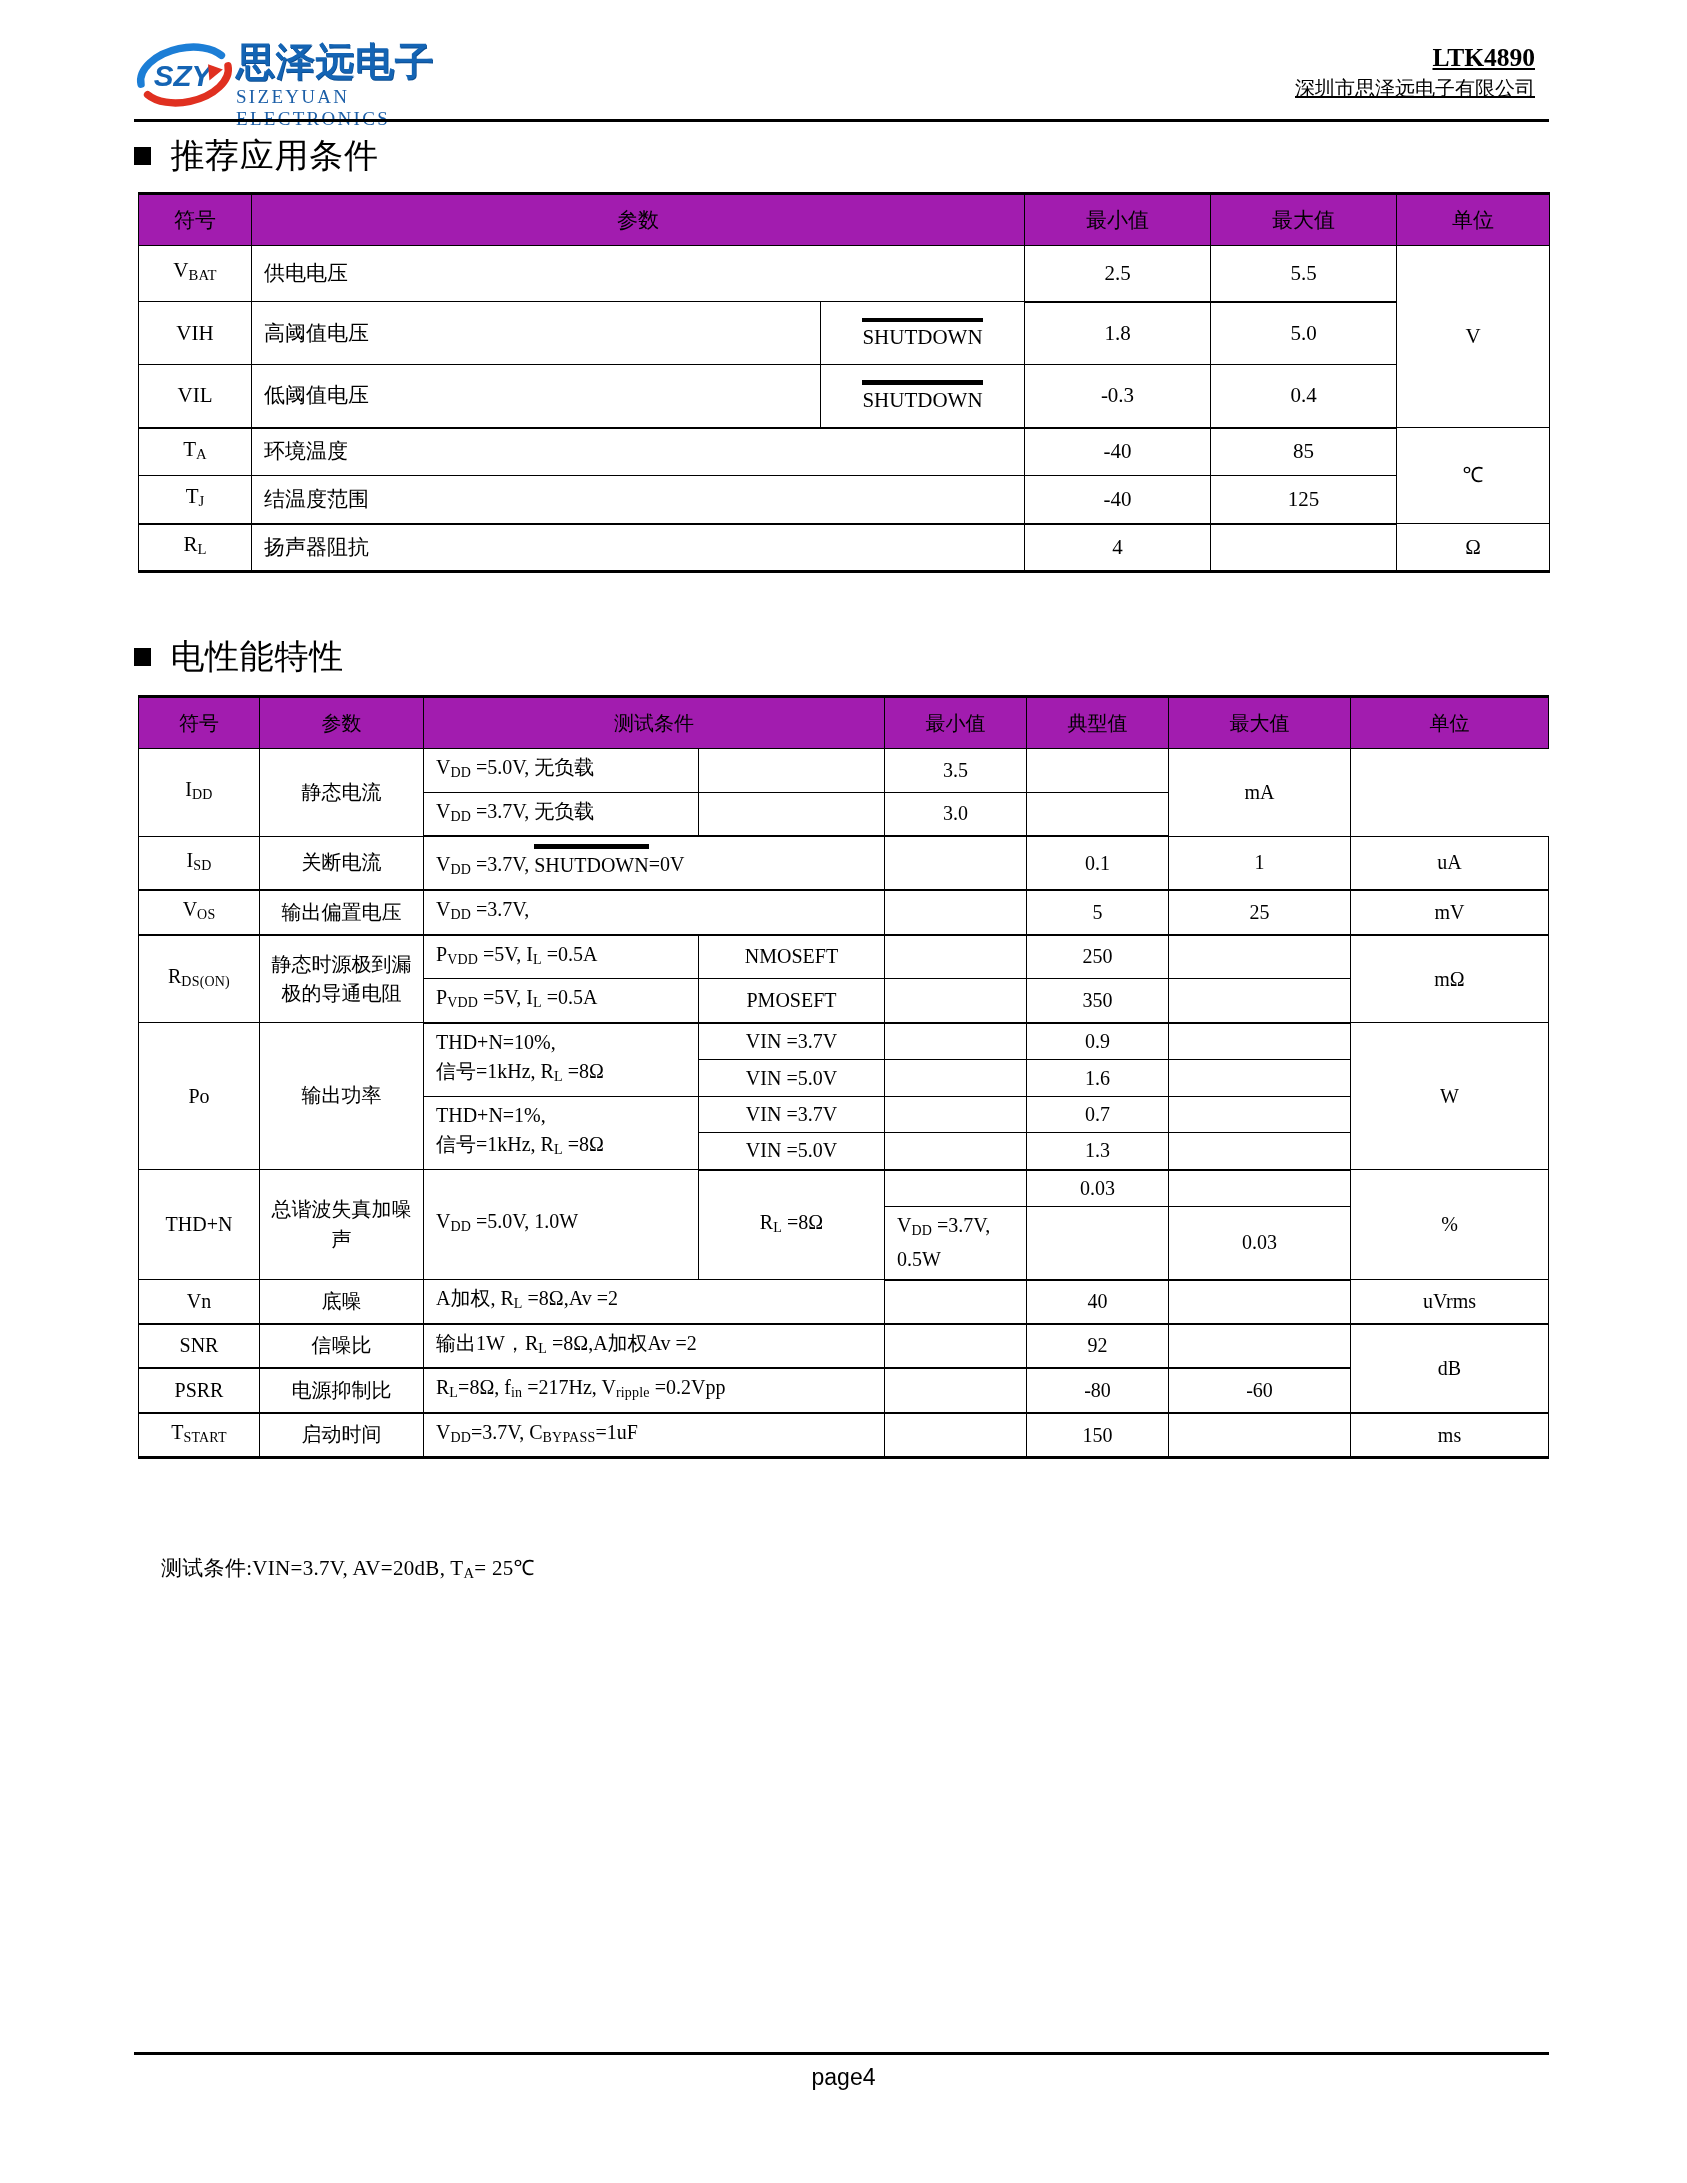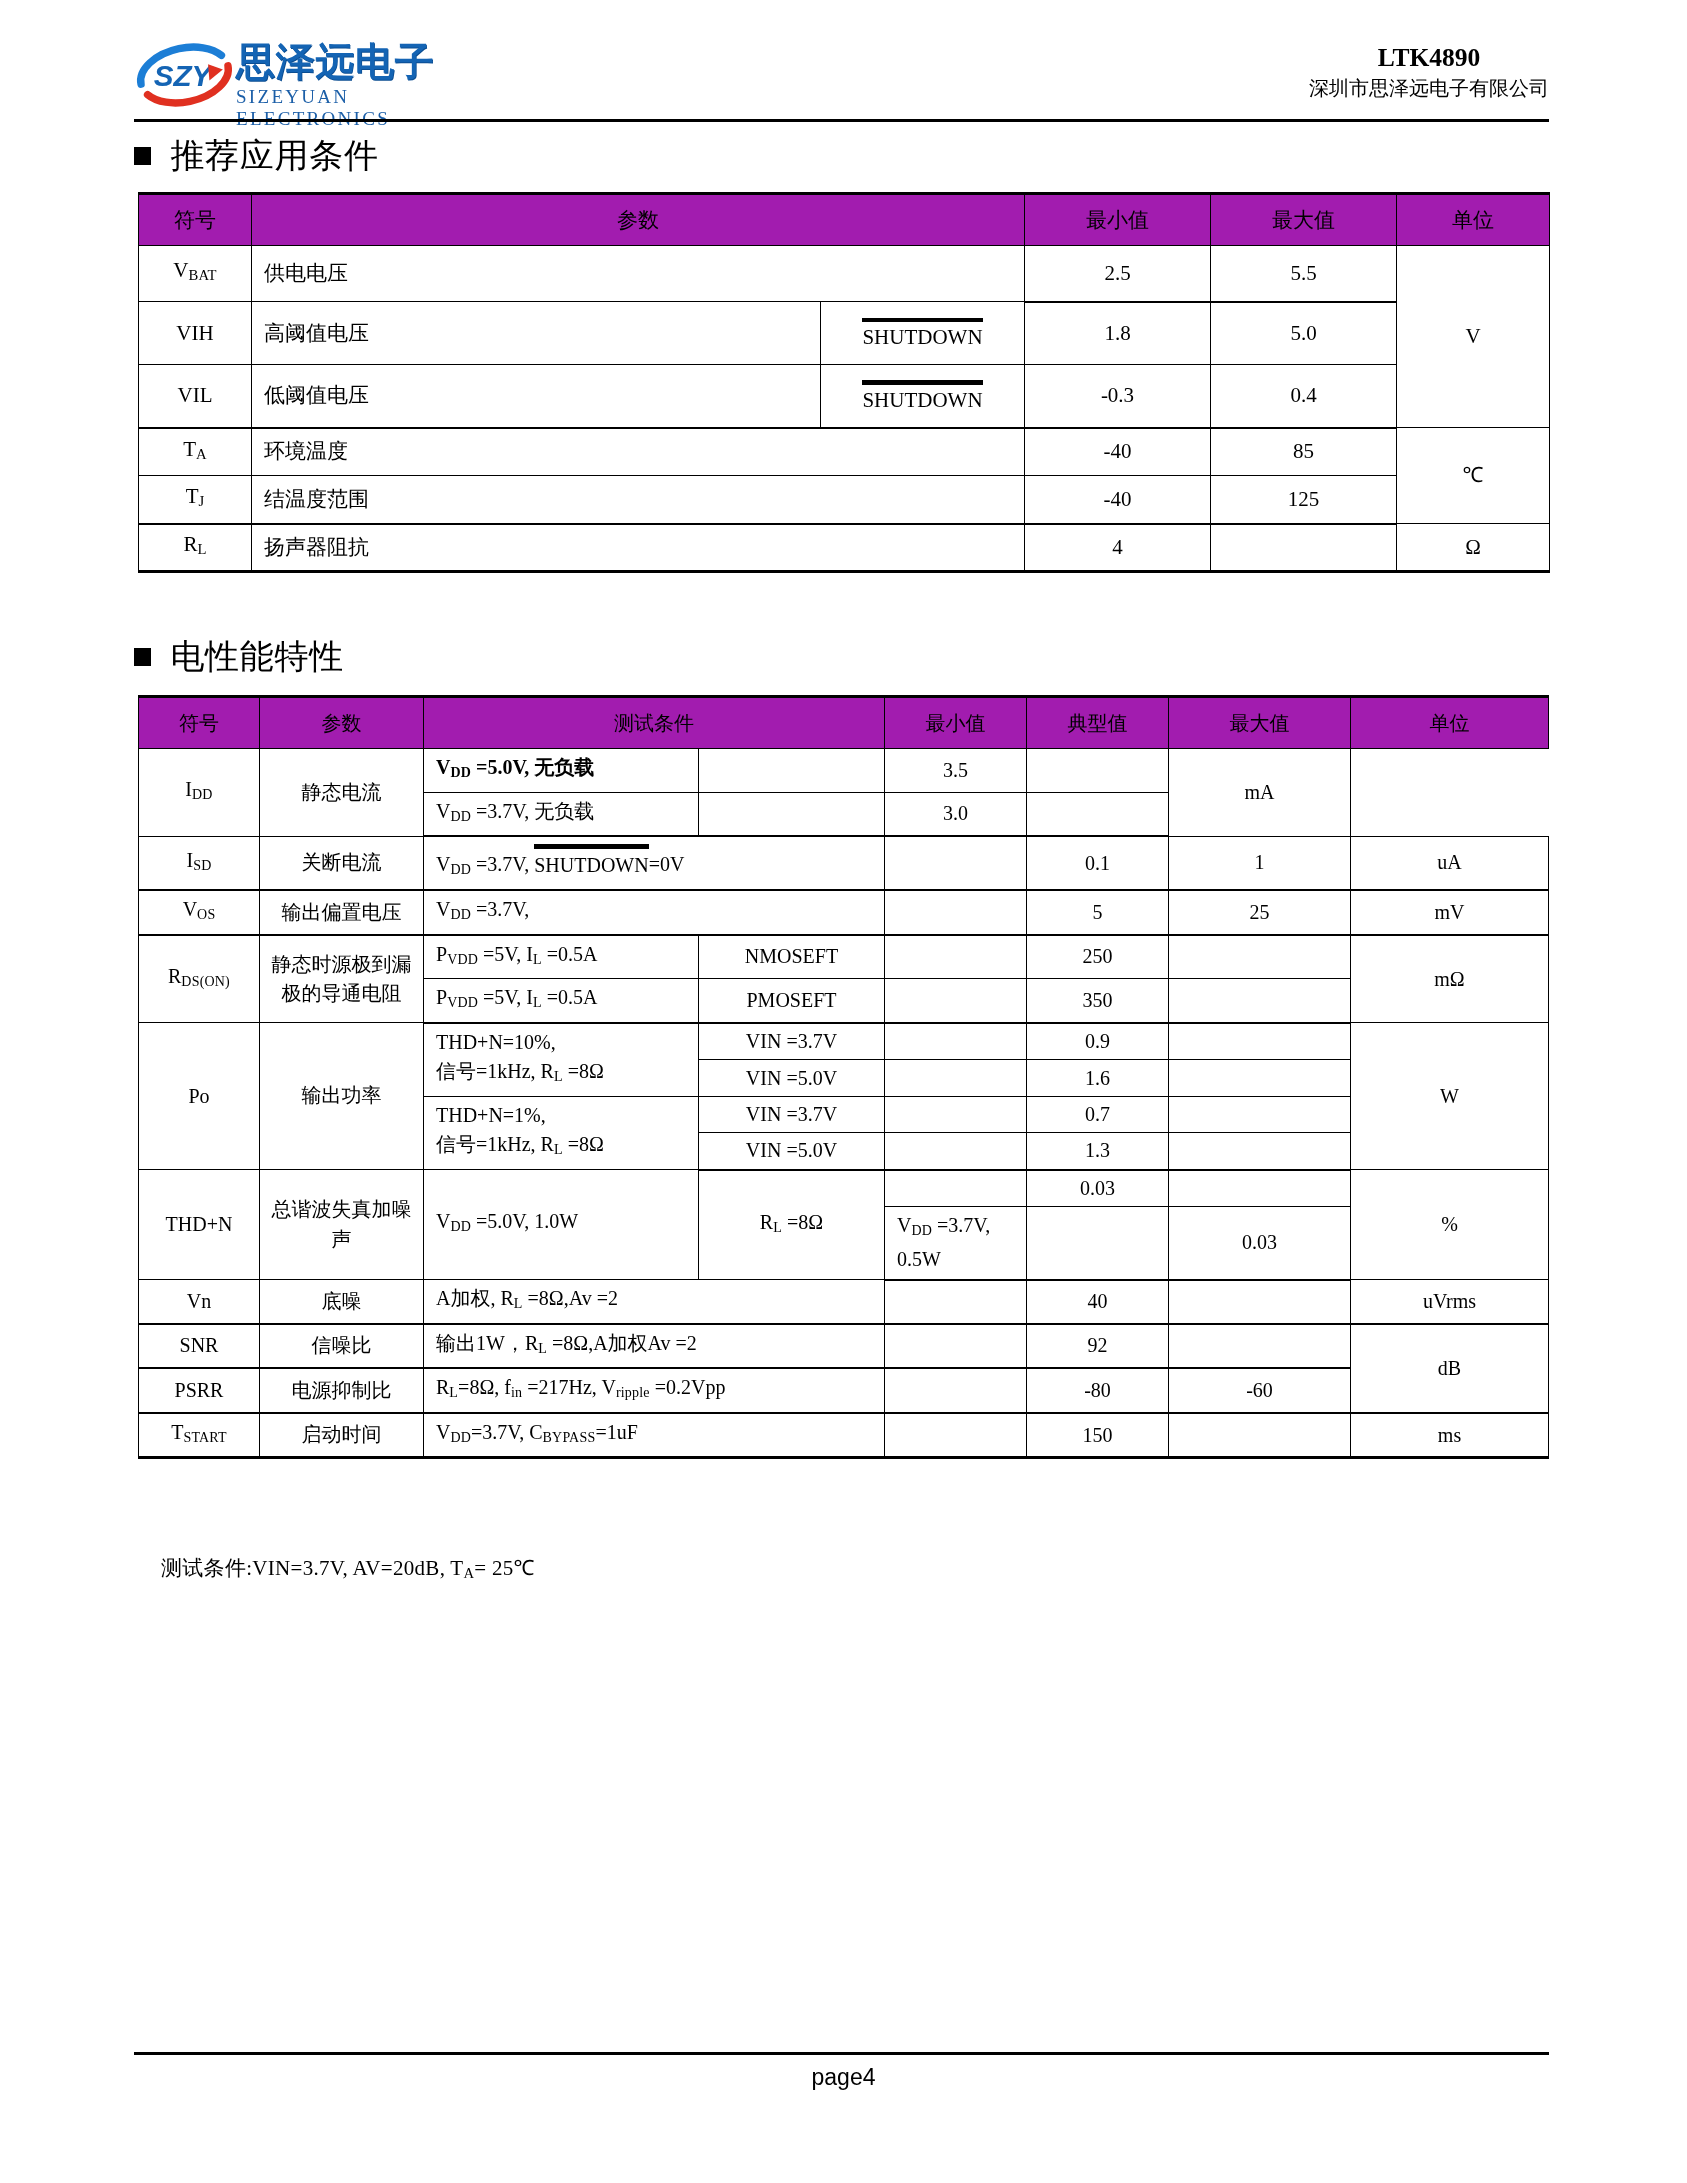--- a/index.html
+++ b/index.html
@@ -23,21 +23,21 @@
     font-family:"Liberation Sans", sans-serif;
     font-weight:bold; font-size:39px; letter-spacing:0.7px;
     color:#1464b4; line-height:43px;
     text-shadow:0.7px 0.7px 0 #0b4d91;
   }
   .logo-en {
     position:absolute; left:102px; top:51px;
     font-family:"Liberation Serif", serif;
     font-size:19px; letter-spacing:2.3px; color:#1c5fa8;
   }
-  .hdr-right { position:absolute; right:0; top:6.7px; text-align:center; }
+  .hdr-right { position:absolute; right:14px; top:6.7px; text-align:right;text-decoration:underline; }
   .hdr-part {
     font-family:"Liberation Serif", serif;
     font-weight:bold; font-size:25.5px; line-height:31px;
   }
   .hdr-company {
     font-family:"Liberation Serif", serif;
     font-size:20px; line-height:28px; margin-top:1.3px;
   }
   .hdr-rule {
     position:absolute; left:134px; top:119px; width:1415px;
@@ -242,21 +242,21 @@
         <th>最小值</th>
         <th>典型值</th>
         <th>最大值</th>
         <th>单位</th>
       </tr>
     </thead>
     <tbody id="t2body">
         <tr style="height: 23.5px;">
           <td class="" rowspan="2">I<span class="sub">DD</span></td>
           <td class="" rowspan="2" style="line-height: 29.5px;">静态电流</td>
-          <td class="tleft" style="line-height: 29.5px; font-weight: bold;">V<span class="sub">DD</span> =5.0V, 无负载</td>
+          <td class="tleft" style="line-height: 29.5px;">V<span class="sub">DD</span> =5.0V, 无负载</td>
           <td class=""></td>
           <td class="">3.5</td>
           <td class=""></td>
           <td class="" rowspan="2">mA</td>
         </tr>
         <tr style="height: 23.5px;">
           <td class="tleft thick-b" style="line-height: 29.5px;">V<span class="sub">DD</span> =3.7V, 无负载</td>
           <td class="thick-b"></td>
           <td class="thick-b">3.0</td>
           <td class="thick-b"></td>

